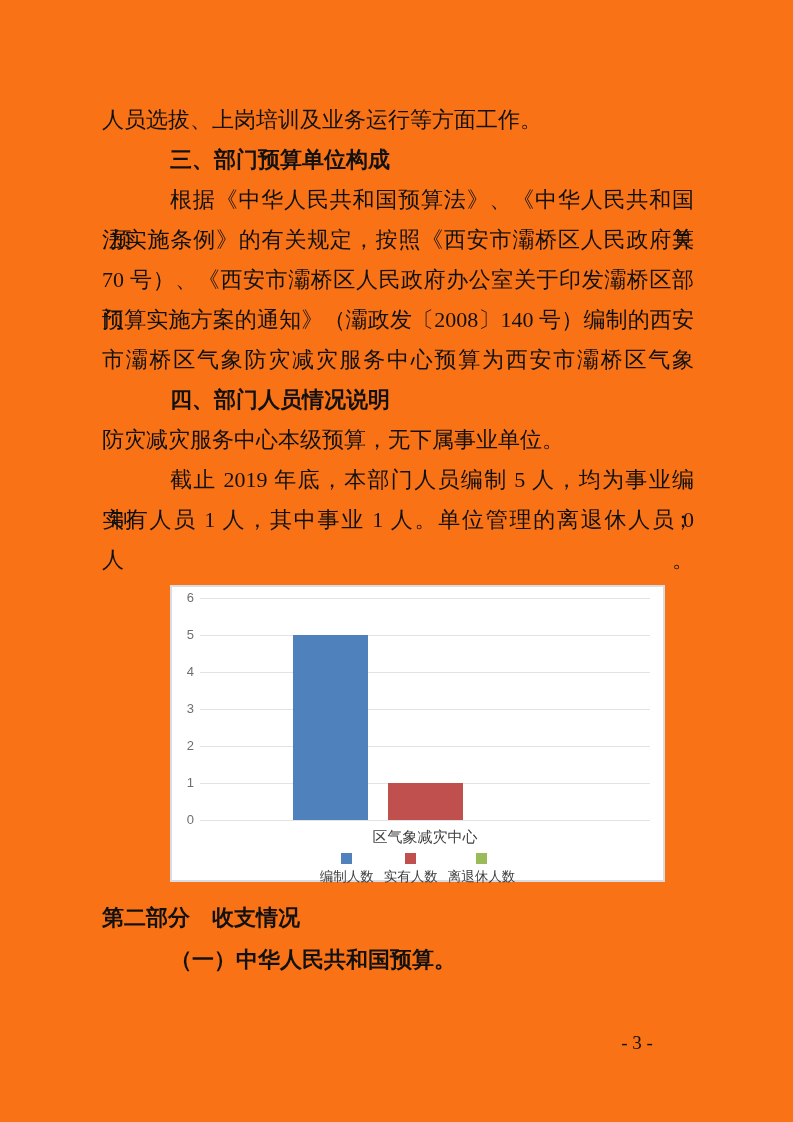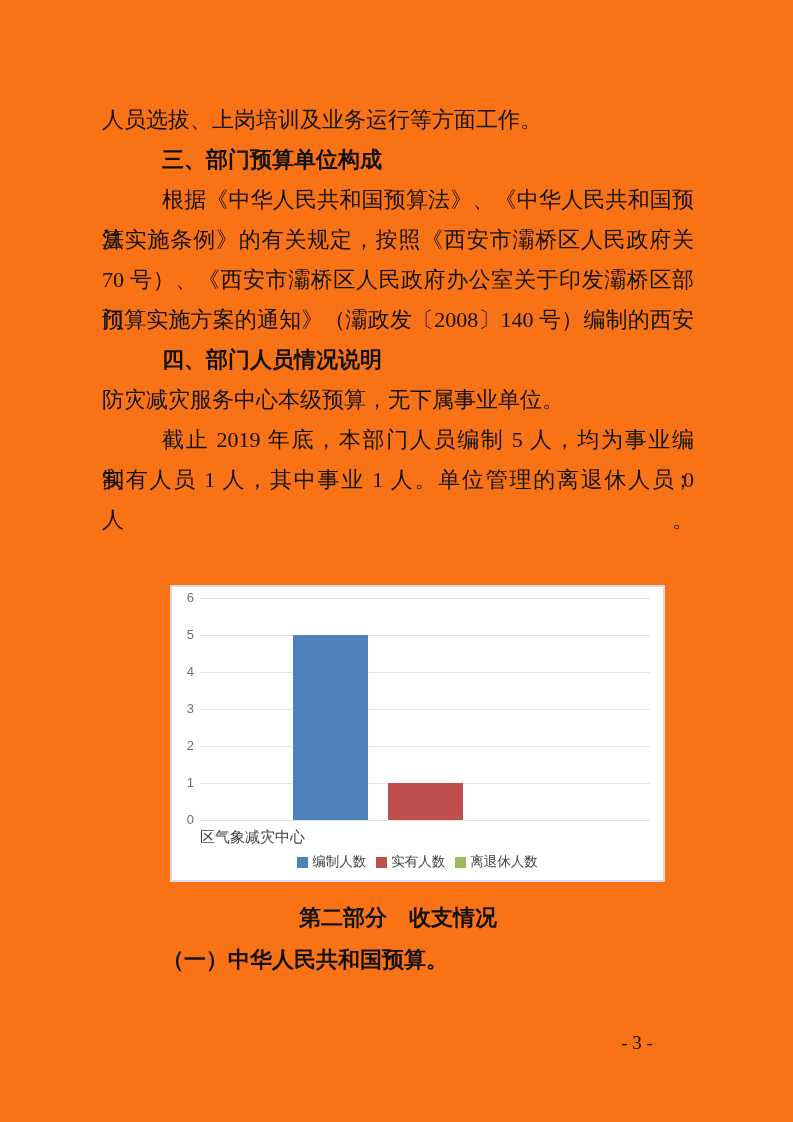--- a/index.html
+++ b/index.html
@@ -14,21 +14,21 @@
     padding-left:36px;
   }
   
   .text-col{
     position:absolute;left:102px;top:100px;width:592px;
   }
   .line{
     height:40px;line-height:40px;font-size:22px;
     white-space:nowrap;
   }
-  .indent{text-indent:60px;}
+  .indent{text-indent:60px;margin-left:8px;}
   .bold{font-weight:bold;}
   .fill{
     white-space:normal;
     text-align:justify;
     text-align-last:justify;
     font-family:Liberation Serif, serif;
   }
   
   .chart-frame{
     position:absolute;left:170px;top:585px;
@@ -51,52 +51,53 @@
   .bar{width:75px;}
   .chart-yticks{
     position:absolute;left:0;top:11px;width:24px;height:222px;
   }
   .ytick{
     position:absolute;right:2px;width:22px;
     text-align:right;font-size:13px;color:#6f6f6f;line-height:16px;
   }
   .chart-xlabel{
     position:absolute;left:28px;top:241px;width:450px;
-    text-align:left;font-size:15px;color:#404040;
+    text-align:center;font-size:15px;color:#404040;
   }
   .chart-legend{
     position:absolute;left:0;right:0;top:266px;
     display:flex;justify-content:center;align-items:center;gap:10px;
     font-size:13.5px;color:#404040;
   }
-  .legend-item{display:flex;align-items:center;gap:4px;}
+  .legend-item{display:flex;align-items:center;gap:4px;flex-direction:column;}
   .legend-swatch{width:11px;height:11px;display:inline-block;}
   
   .bottom-col{
     position:absolute;left:102px;top:897px;width:592px;
   }
   .bline{height:42px;line-height:42px;font-size:22px;white-space:nowrap;}
-  .center{text-align:center;}
+  .center{}
   .page-number{
     position:absolute;top:1032px;left:597px;width:80px;
     text-align:center;font-size:19px;color:#111;
   }
 </style>
 </head>
 <body>
 
 <div class="page">
 
   <div class="text-col">
     <div class="line">人员选拔、上岗培训及业务运行等方面工作。</div>
     <div class="line bold indent">三、部门预算单位构成</div>
     <div class="line indent fill">根据《中华人民共和国预算法》、《中华人民共和国预算</div>
     <div class="line fill">法实施条例》的有关规定，按照《西安市灞桥区人民政府关</div>
     <div class="line fill">70 号）、《西安市灞桥区人民政府办公室关于印发灞桥区部门</div>
     <div class="line fill">预算实施方案的通知》（灞政发〔2008〕140 号）编制的西安</div>
+    <div class="line fill">市灞桥区气象防灾减灾服务中心预算为西安市灞桥区气象</div>
     <div class="line bold indent">四、部门人员情况说明</div>
     <div class="line">防灾减灾服务中心本级预算，无下属事业单位。</div>
     <div class="line indent fill">截止 2019 年底，本部门人员编制 5 人，均为事业编制；</div>
     <div class="line fill">实有人员 1 人，其中事业 1 人。单位管理的离退休人员 0 人。</div>
   </div>
 
   <div class="chart-frame">
     <div class="chart-yticks">
         <div class="ytick" style="bottom: calc(0% - 8px); color: rgb(111, 111, 111);">0</div>
         <div class="ytick" style="bottom: calc(16.6667% - 8px); color: rgb(111, 111, 111);">1</div>

